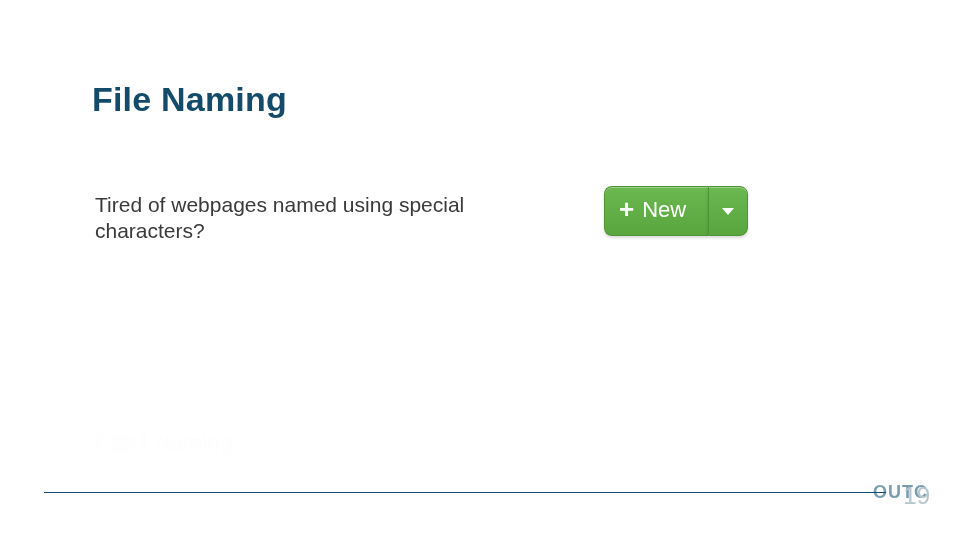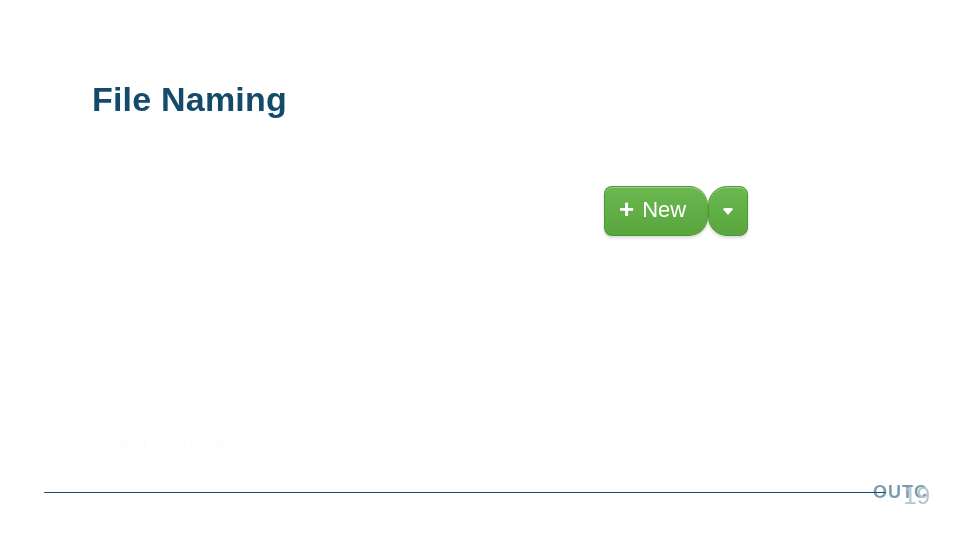--- a/index.html
+++ b/index.html
@@ -1,15 +1,15 @@
 <!DOCTYPE html>
 <html><head>
 <meta charset="utf-8">
 <style>
-  * { margin: 0; padding: 0; box-sizing: border-box; border-radius: 19px; }
+  * { margin: 0; padding: 0; box-sizing: border-box; }
   html, body { width: 960px; height: 540px; font-family: "Segoe UI", "Helvetica Neue", Arial, sans-serif; background: #fff; overflow: hidden; }
   .slide { position: relative; width: 960px; height: 540px; background: #ffffff; }
   .title { position: absolute; left: 92px; top: 80px; font-size: 34px; font-weight: 700; color: #144b6b; letter-spacing: 0.2px; }
   .body-text { position: absolute; left: 95px; width: 400px; color: #3a3a3a; font-size: 21px; line-height: 1.25; font-weight: 400; }
   .para1 { top: 192px; }
   .para2 { top: 282px; }
   .file-text { position: absolute; left: 95px; top: 430px; color: #ffffff; font-size: 22px; font-weight: 400; text-shadow: 0 0 1px rgba(0,0,0,0.05); }
   .btn-group { position: absolute; left: 604px; top: 186px; display: flex; border-radius: 8px; }
   .btn-main { display: flex; align-items: center; gap: 8px; background: linear-gradient(#6ab84f, #58a63d); color: #fff; font-size: 22px; font-weight: 500; padding: 10px 22px 12px 14px; border: 1px solid #4e9336; border-right: none; border-top-left-radius: 8px; border-bottom-left-radius: 8px; box-shadow: inset 0 1px 0 rgba(255,255,255,0.35), 0 2px 3px rgba(0,0,0,0.15); cursor: pointer; }
   .btn-caret { display: flex; align-items: center; justify-content: center; width: 40px; background: linear-gradient(#6ab84f, #58a63d); border: 1px solid #4e9336; border-top-right-radius: 8px; border-bottom-right-radius: 8px; box-shadow: inset 0 1px 0 rgba(255,255,255,0.35), 0 2px 3px rgba(0,0,0,0.15); cursor: pointer; }
@@ -20,20 +20,21 @@
   .logo-text { font-weight: 800; font-size: 18px; letter-spacing: 1px; color: #0f4e6f; opacity: 0.55; }
   .page-num { position: absolute; right: 30px; top: 482px; font-size: 24px; font-weight: 400; color: #b7c6ce; }
 </style>
 </head>
 <body>
 
 <div class="slide">
 
   <h1 class="title">File Naming</h1>
 
+  <p class="body-text para1">Tired of webpages named using special characters?</p>
 
   <div class="file-text">F@!1 Nam!ng</div>
 
   <div class="btn-group">
     <div class="btn-main">
       <span class="plus-icon">+</span>
       <span>New</span>
     </div>
     <div class="btn-caret">
       <div class="caret"></div>

